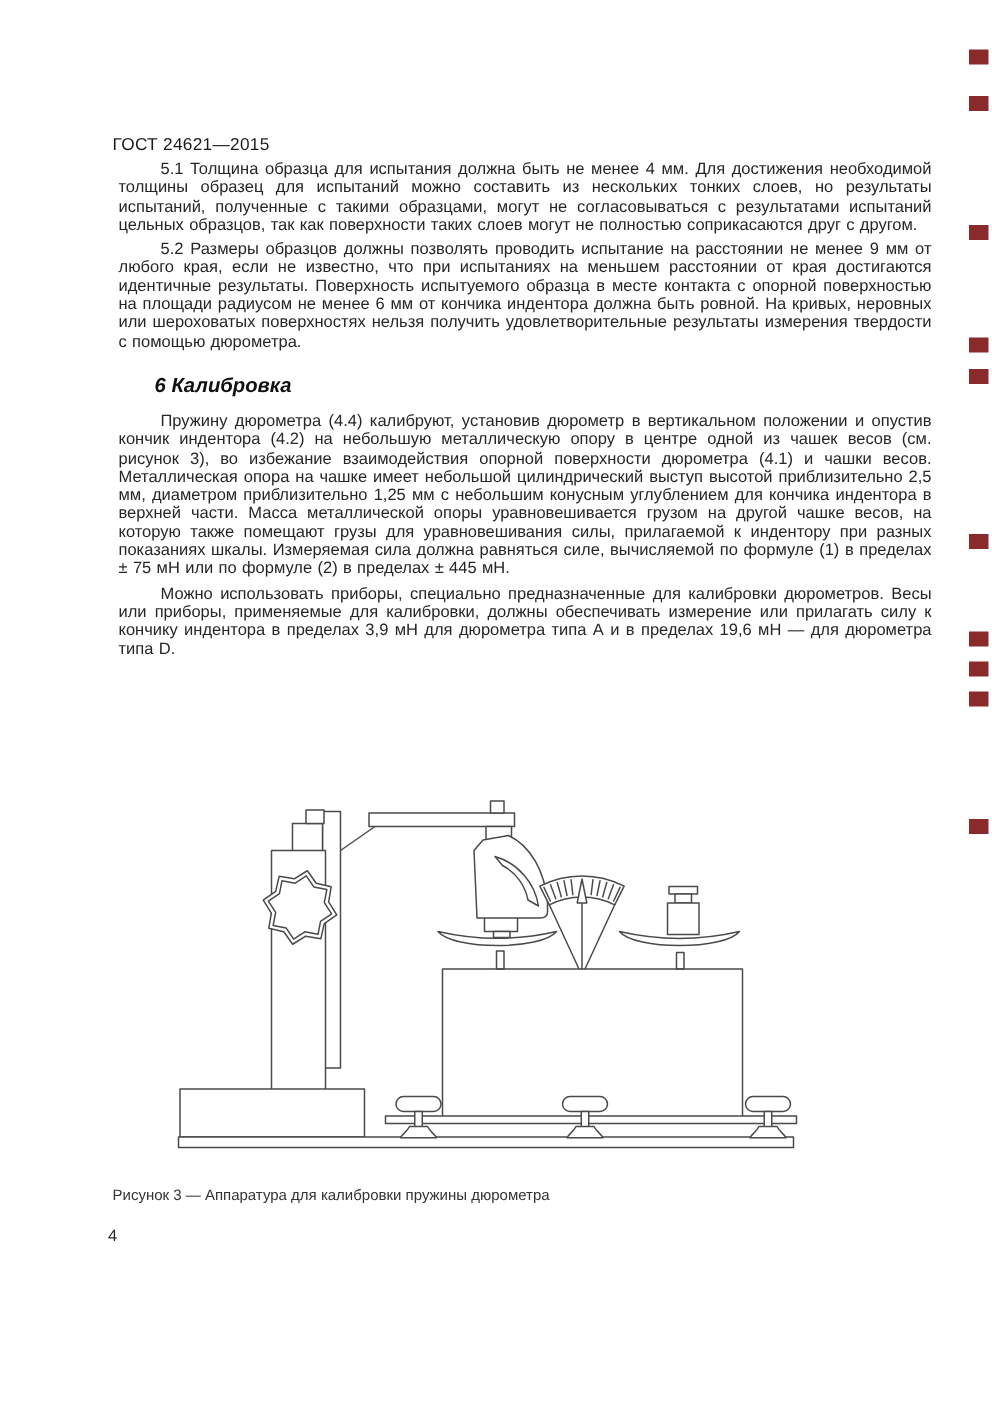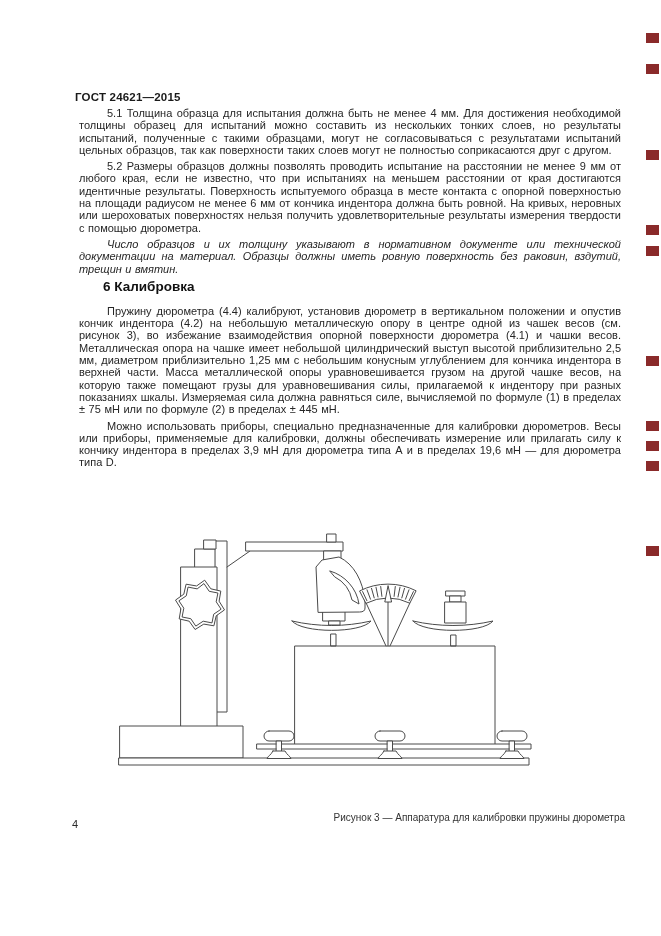--- a/index.html
+++ b/index.html
@@ -2,48 +2,47 @@
 <html><head>
 <meta charset="utf-8">
 <style>
   html,body{margin:0;padding:0;}
   body{
     width:661px;height:936px;background:#ffffff;position:relative;overflow:hidden;
     font-family:"Liberation Sans","DejaVu Sans",sans-serif;color:#222;
   }
   .page{position:absolute;inset:0;background:#fff;}
   .content{position:absolute;left:75px;top:91px;width:550px;}
-  .doc-header{font-weight:bold;font-size:11.5px;line-height:12px;color:#1a1a1a;letter-spacing:.2px;}
+  .doc-header{font-weight:normal;font-size:11.5px;line-height:12px;color:#1a1a1a;letter-spacing:.2px;}
   .sec-heading{font-weight:bold;font-size:13.5px;line-height:14px;color:#111;padding-left:28px;margin:15px 0 15px 0;}
-  .sec-heading.h6{margin-top:5px;margin-bottom:11px;}
+  .sec-heading.h6{margin-top:16px;margin-bottom:11px;font-style:italic;}
   .para{
     font-size:11px;line-height:12.3px;text-align:justify;margin:4px;
     text-indent:28px;word-spacing:.5px;color:#262626;
   }
   .para.italic{font-style:italic;}
   .figure-wrap{position:absolute;left:100px;top:527px;width:460px;height:242px;}
   .figure-wrap svg{display:block;}
   .fig-caption{
-    position:absolute;left:75px;top:812px;width:550px;text-align:right;
+    position:absolute;left:75px;top:792px;width:550px;text-align:left;
     font-size:10px;color:#333;line-height:12px;
   }
   .page-number{position:absolute;left:72px;top:818px;font-size:11px;color:#2a2a2a;}
   .margin-mark{position:absolute;width:13px;height:10px;}
 </style>
 </head>
 <body>
 
 <div class="page">
 
   <div class="content">
     <div class="doc-header">ГОСТ 24621—2015</div>
 
     <p class="para">5.1 Толщина образца для испытания должна быть не менее 4 мм. Для достижения необходимой толщины образец для испытаний можно составить из нескольких тонких слоев, но результаты испытаний, полученные с такими образцами, могут не согласовываться с результатами испытаний цельных образцов, так как поверхности таких слоев могут не полностью соприкасаются друг с другом.</p>
     <p class="para">5.2 Размеры образцов должны позволять проводить испытание на расстоянии не менее 9 мм от любого края, если не известно, что при испытаниях на меньшем расстоянии от края достигаются идентичные результаты. Поверхность испытуемого образца в месте контакта с опорной поверхностью на площади радиусом не менее 6 мм от кончика индентора должна быть ровной. На кривых, неровных или шероховатых поверхностях нельзя получить удовлетворительные результаты измерения твердости с помощью дюрометра.</p>
-    <p class="para italic">Число образцов и их толщину указывают в нормативном документе или технической документации на материал. Образцы должны иметь ровную поверхность без раковин, вздутий, трещин и вмятин.</p>
 
     <div class="sec-heading h6">6 Калибровка</div>
     <p class="para">Пружину дюрометра (4.4) калибруют, установив дюрометр в вертикальном положении и опустив кончик индентора (4.2) на небольшую металлическую опору в центре одной из чашек весов (см. рисунок 3), во избежание взаимодействия опорной поверхности дюрометра (4.1) и чашки весов. Металлическая опора на чашке имеет небольшой цилиндрический выступ высотой приблизительно 2,5 мм, диаметром приблизительно 1,25 мм с небольшим конусным углублением для кончика индентора в верхней части. Масса металлической опоры уравновешивается грузом на другой чашке весов, на которую также помещают грузы для уравновешивания силы, прилагаемой к индентору при разных показаниях шкалы. Измеряемая сила должна равняться силе, вычисляемой по формуле (1) в пределах ± 75 мН или по формуле (2) в пределах ± 445 мН.</p>
     <p class="para">Можно использовать приборы, специально предназначенные для калибровки дюрометров. Весы или приборы, применяемые для калибровки, должны обеспечивать измерение или прилагать силу к кончику индентора в пределах 3,9 мН для дюрометра типа А и в пределах 19,6 мН — для дюрометра типа D.</p>
   </div>
 
   <div class="figure-wrap">
     <svg width="460" height="242" viewBox="100 527 460 242" fill="none" stroke="#4a4a4a" stroke-width="1" stroke-linejoin="round" stroke-linecap="round">
 
       <g>

